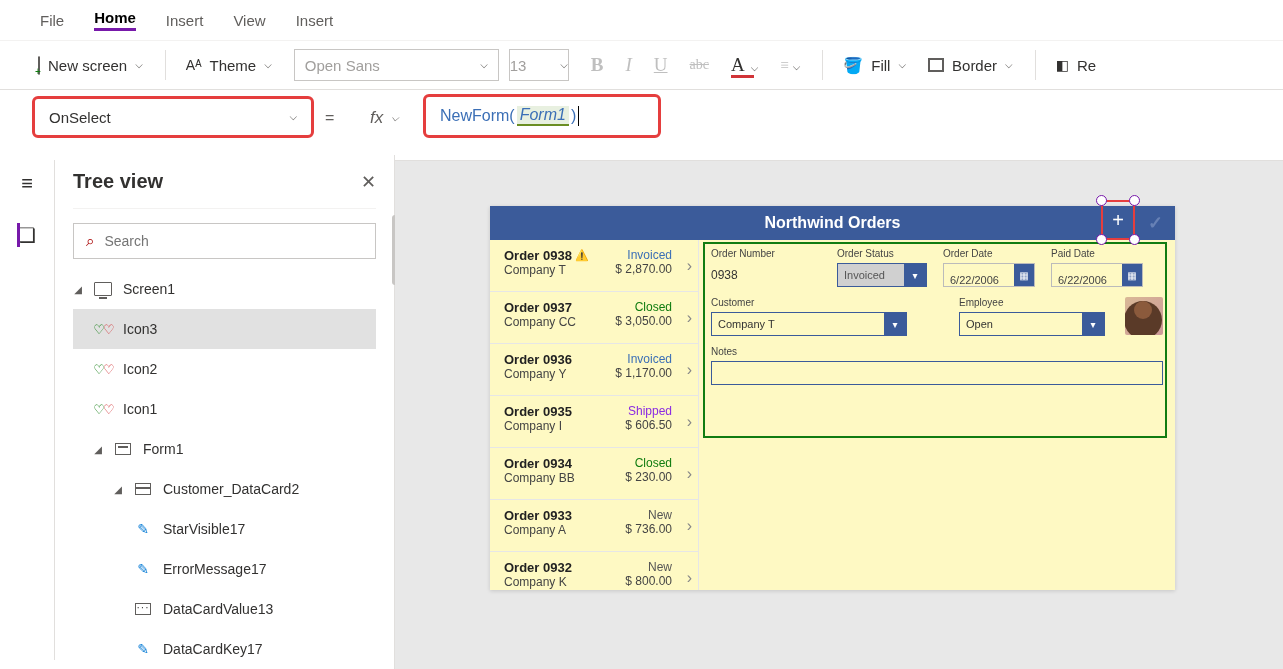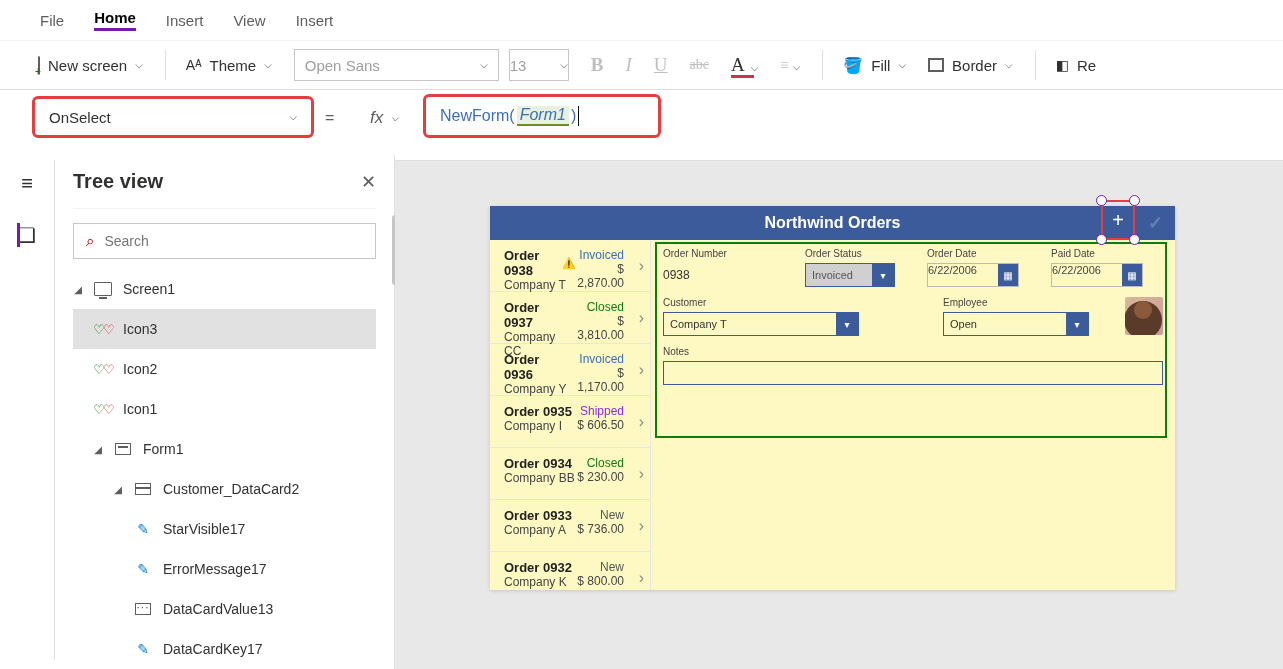--- a/index.html
+++ b/index.html
@@ -54,28 +54,28 @@
 .order-list{width:225px;overflow:hidden;border-right:1px solid #e6e6e6}
 .order-item{height:52px;border-bottom:1px solid #e6e6e6;padding:8px 6px 6px 14px;display:flex;justify-content:space-between;position:relative}
 .order-left{display:flex;flex-direction:column;font-size:13px}
 .order-num{font-weight:600;color:#222;display:flex;align-items:center;gap:3px}
 .order-comp{color:#444;font-size:12px}
 .order-right{display:flex;flex-direction:column;text-align:right;font-size:12px;padding-right:20px}
 .order-amt{color:#444}
 .order-arrow{position:absolute;right:6px;top:50%;transform:translateY(-50%);color:#888;font-size:16px}
 .st-invoiced{color:#3b6fb6}.st-closed{color:#107c10}.st-shipped{color:#8a2be2}.st-new{color:#555}
 .form-area{flex:1;padding:8px 12px;position:relative}
-.field-row{display:flex;gap:32px;margin-bottom:10px}
+.field-row{display:flex;gap:16px;margin-bottom:10px}
 .field{display:flex;flex-direction:column;font-size:10px;color:#444}
 .field label{margin-bottom:4px}
 .txt-in{height:24px;font-size:12px;color:#333;display:flex;align-items:center}
 .sel-in{height:24px;border:1px solid #3b5b9a;display:flex;align-items:center;justify-content:space-between;padding-left:6px;font-size:11px;color:#333;min-width:90px}
 .sel-in .dd{width:22px;height:100%;background:#3b5b9a;color:#fff;display:flex;align-items:center;justify-content:center;font-size:10px}
 .sel-in.grey{background:#d0d0d0;color:#555}
-.date-in{height:24px;border:1px solid #bbb;display:flex;align-items:flex-start;justify-content:space-between;font-size:11px;min-width:92px}
+.date-in{height:24px;border:1px solid #bbb;display:flex;align-items:flex-end;justify-content:space-between;padding-left:6px;font-size:11px;min-width:92px}
 .date-in .cal{width:20px;height:100%;background:#3b5b9a;color:#fff;display:flex;align-items:center;justify-content:center;font-size:10px}
 .notes-in{height:24px;border:1px solid #3b5b9a;width:100%}
 .avatar{width:38px;height:38px;background:linear-gradient(135deg,#d9b896,#c99);border-radius:2px;position:relative;overflow:hidden}
 .avatar::after{content:"";position:absolute;top:4px;left:9px;width:18px;height:18px;background:#8b5a3c;border-radius:50%;box-shadow:0 10px 0 10px #5a3a28}
 .form-frame{position:absolute;left:4px;top:2px;right:8px;height:196px;border:2px solid #107c10;pointer-events:none}
 .warn{font-size:11px}
 
 .ico-screen{width:18px;height:14px;border:1.5px solid #605e5c;border-radius:1px;position:relative}
 .ico-screen::after{content:"";position:absolute;bottom:-4px;left:4px;right:4px;height:2px;background:#605e5c}
 .ico-plus-sm{position:absolute;bottom:-2px;right:-3px;width:8px;height:8px;color:#107c10;font-size:10px;line-height:8px}
@@ -271,21 +271,21 @@
             </div>
             <span class="order-arrow">›</span>
           </div>
           <div class="order-item">
             <div class="order-left">
               <span class="order-num">Order 0937</span>
               <span class="order-comp">Company CC</span>
             </div>
             <div class="order-right">
               <span class="st-closed">Closed</span>
-              <span class="order-amt">$ 3,810.00</span>
+              <span class="order-amt">$ 3,050.00</span>
             </div>
             <span class="order-arrow">›</span>
           </div>
           <div class="order-item">
             <div class="order-left">
               <span class="order-num">Order 0936</span>
               <span class="order-comp">Company Y</span>
             </div>
             <div class="order-right">
               <span class="st-invoiced">Invoiced</span>

